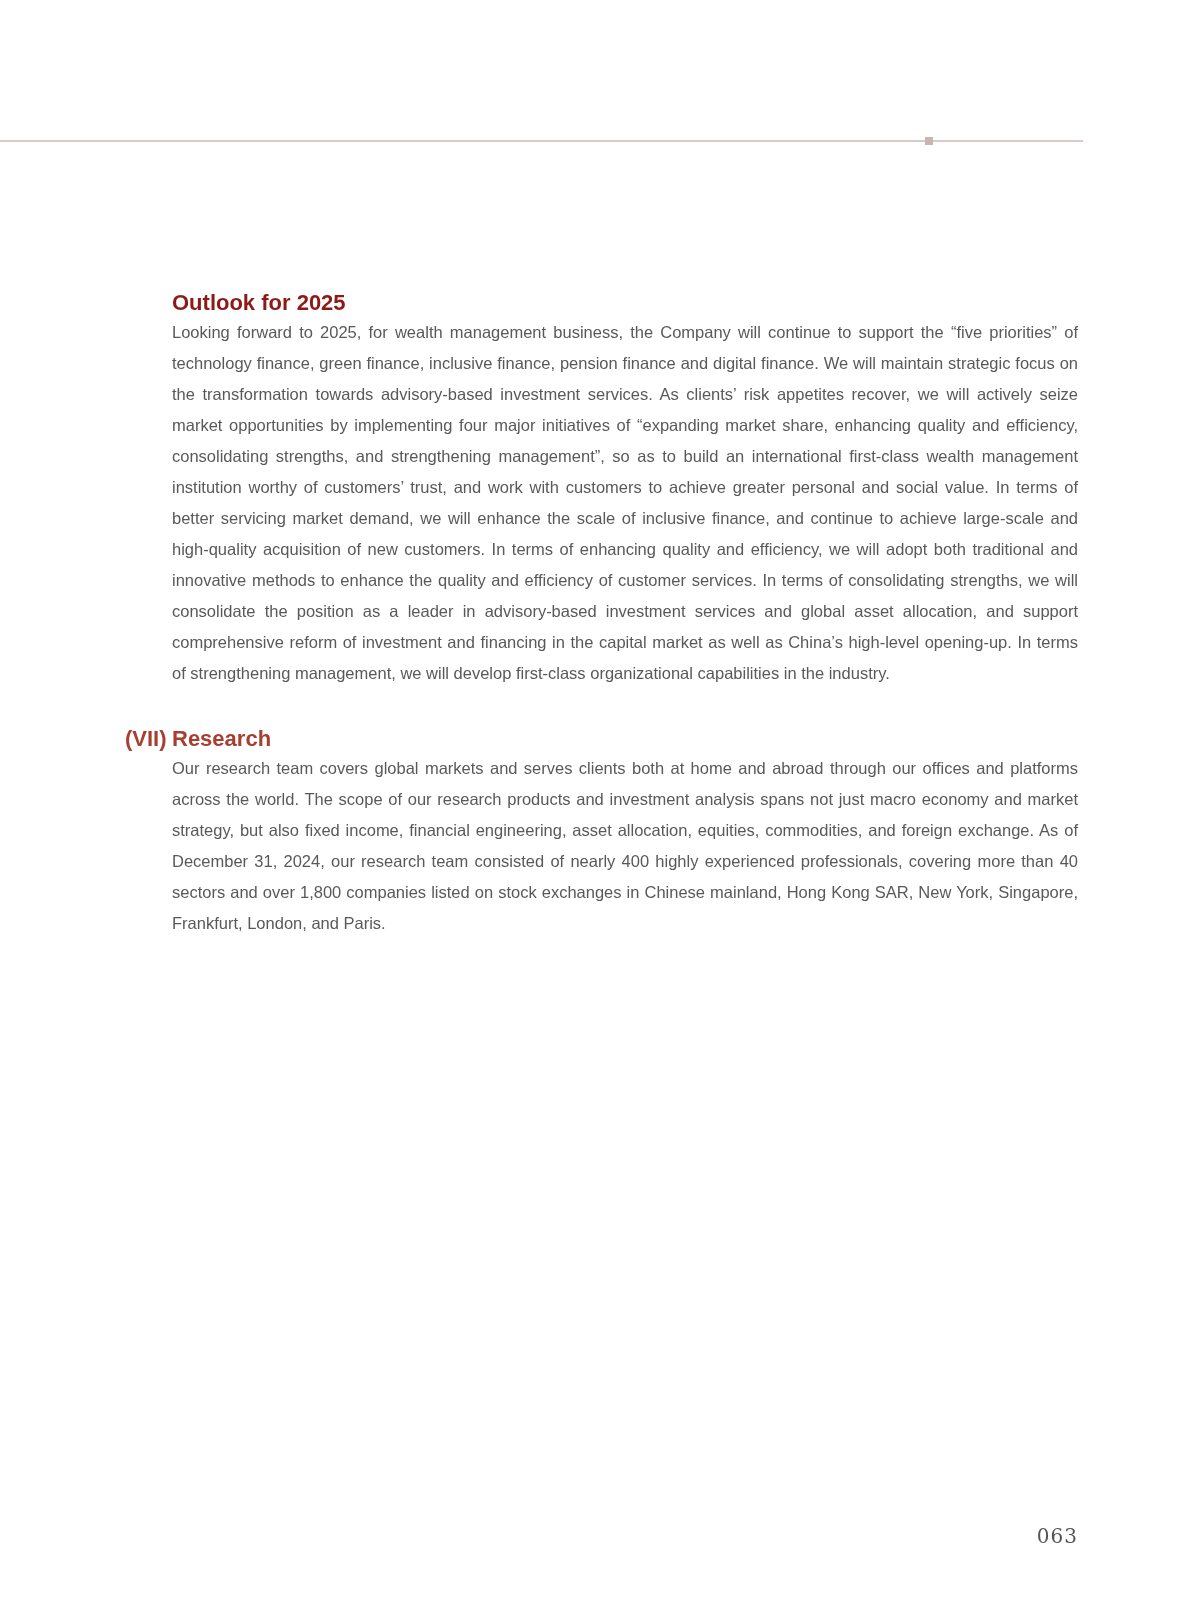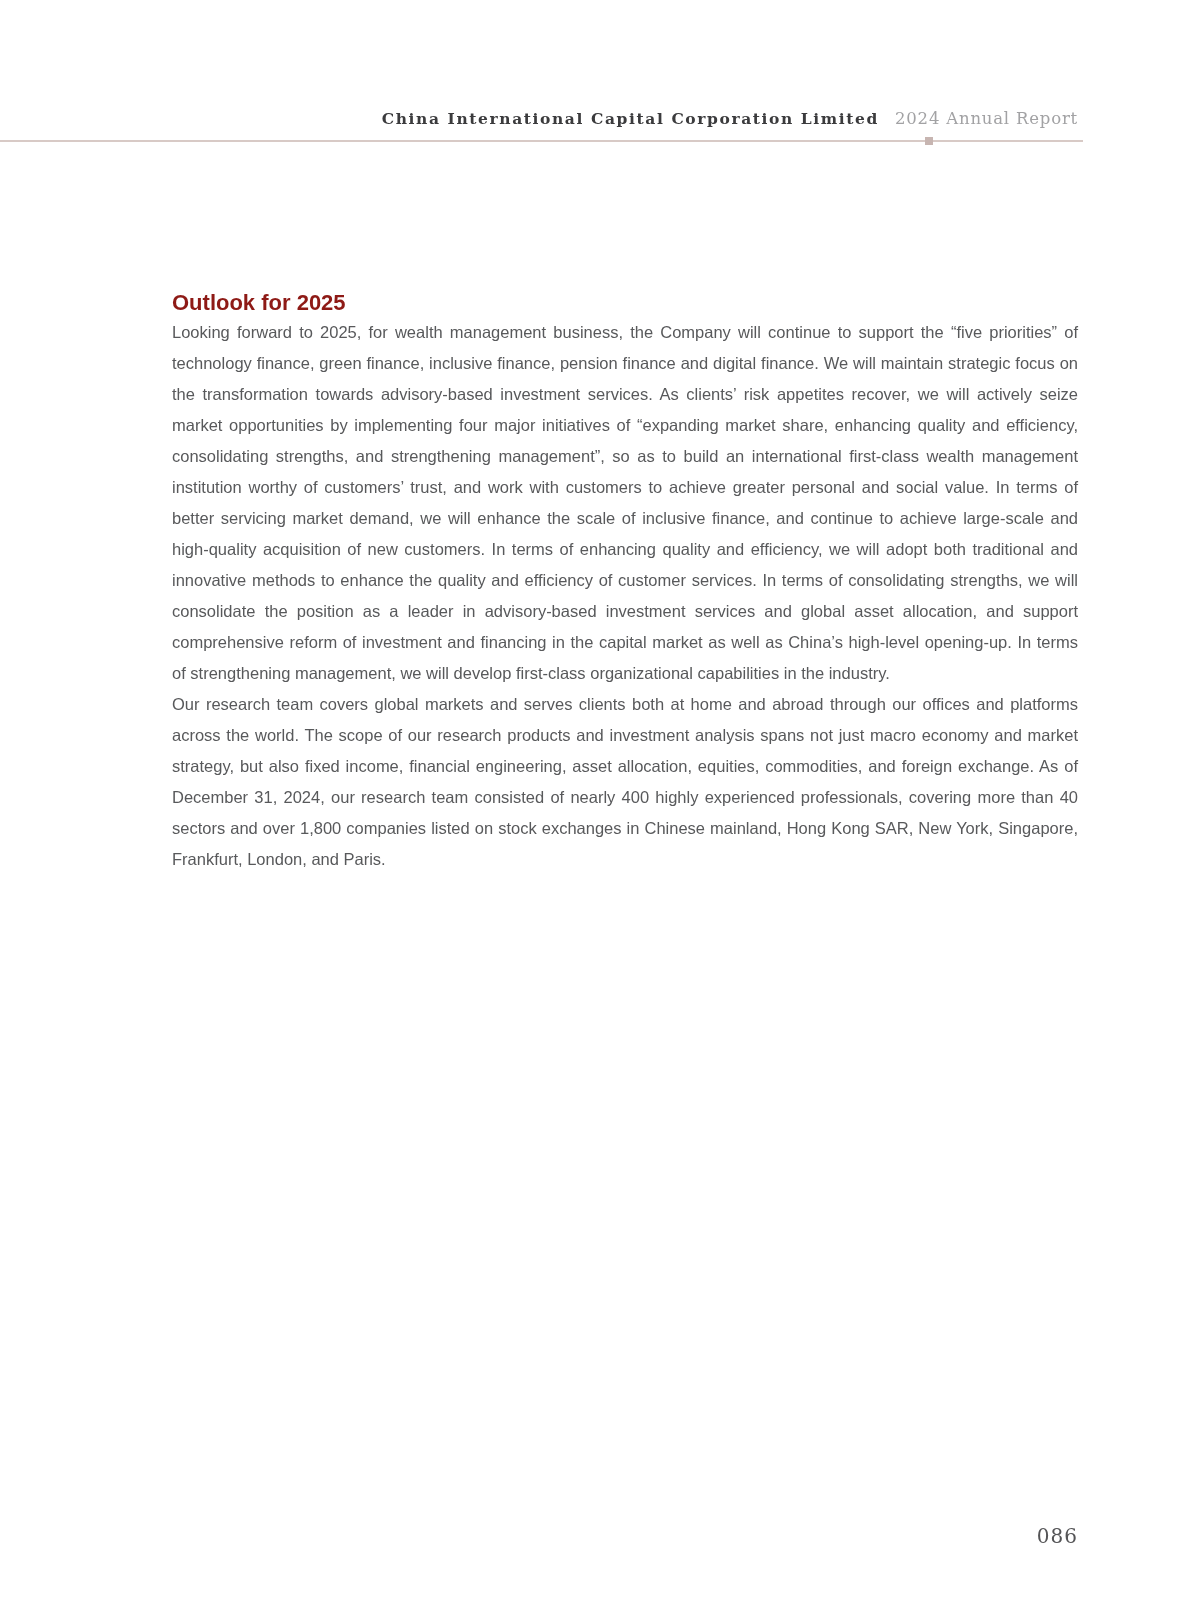--- a/index.html
+++ b/index.html
@@ -99,38 +99,39 @@
     font-size: 20px;
     letter-spacing: 1px;
     color: #545456;
   }
 </style>
 </head>
 <body>
 
 <div class="page">
 
-  <header class="report-header">
-    <span class="company-name">China International Capital Corporation Limited</span><span class="report-title">2024 Annual Report</span>
-  </header>
 
   <div class="header-rule">
     <span class="rule-marker"></span>
   </div>
 
   <main class="content">
 
     <section>
       <h2 class="section-heading">Outlook for 2025</h2>
       <p class="body-paragraph">Looking forward to 2025, for wealth management business, the Company will continue to support the “five priorities” of technology finance, green finance, inclusive finance, pension finance and digital finance. We will maintain strategic focus on the transformation towards advisory-based investment services. As clients’ risk appetites recover, we will actively seize market opportunities by implementing four major initiatives of “expanding market share, enhancing quality and efficiency, consolidating strengths, and strengthening management”, so as to build an international first-class wealth management institution worthy of customers’ trust, and work with customers to achieve greater personal and social value. In terms of better servicing market demand, we will enhance the scale of inclusive finance, and continue to achieve large-scale and high-quality acquisition of new customers. In terms of enhancing quality and efficiency, we will adopt both traditional and innovative methods to enhance the quality and efficiency of customer services. In terms of consolidating strengths, we will consolidate the position as a leader in advisory-based investment services and global asset allocation, and support comprehensive reform of investment and financing in the capital market as well as China’s high-level opening-up. In terms of strengthening management, we will develop first-class organizational capabilities in the industry.</p>
     </section>
 
     <section>
+      <h2 class="section-heading research-heading">
+        <span class="heading-num">(VII)</span>
+        <span>Research</span>
+      </h2>
       <p class="body-paragraph">Our research team covers global markets and serves clients both at home and abroad through our offices and platforms across the world. The scope of our research products and investment analysis spans not just macro economy and market strategy, but also fixed income, financial engineering, asset allocation, equities, commodities, and foreign exchange. As of December 31, 2024, our research team consisted of nearly 400 highly experienced professionals, covering more than 40 sectors and over 1,800 companies listed on stock exchanges in Chinese mainland, Hong Kong SAR, New York, Singapore, Frankfurt, London, and Paris.</p>
     </section>
 
   </main>
 
   <footer class="page-footer">
-    <span>086</span>
+    <span>063</span>
   </footer>
 
 </div>
 
 </body></html>

